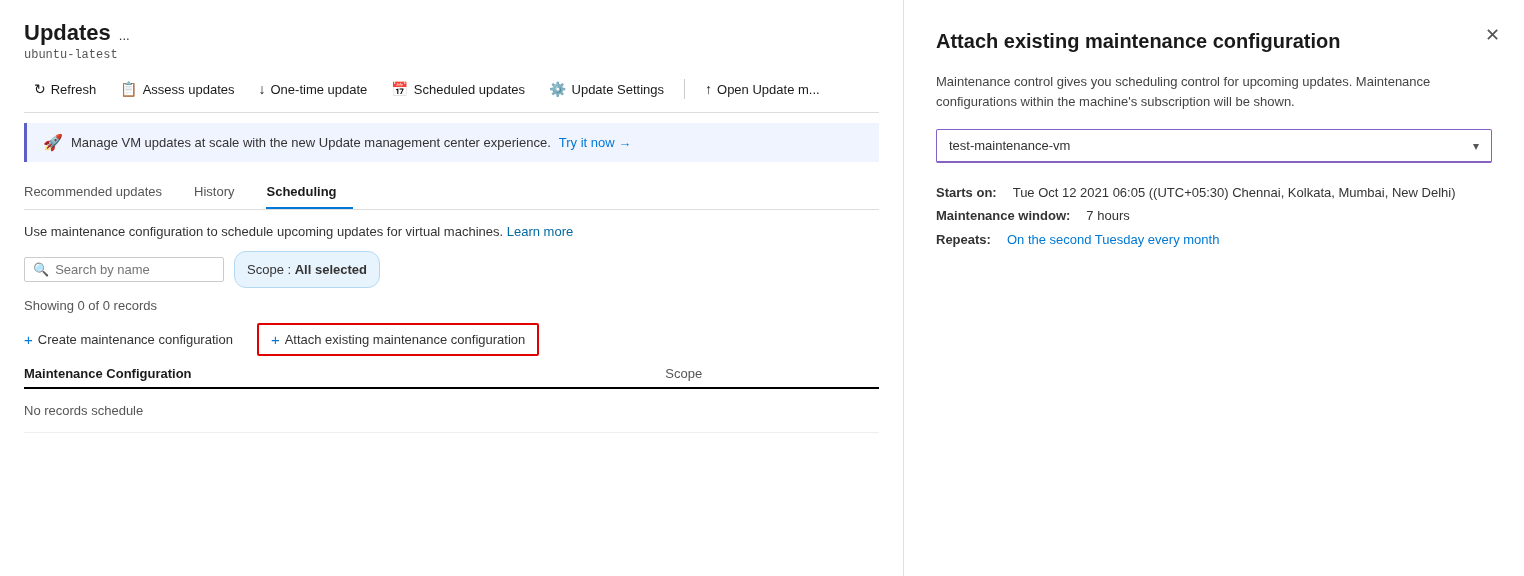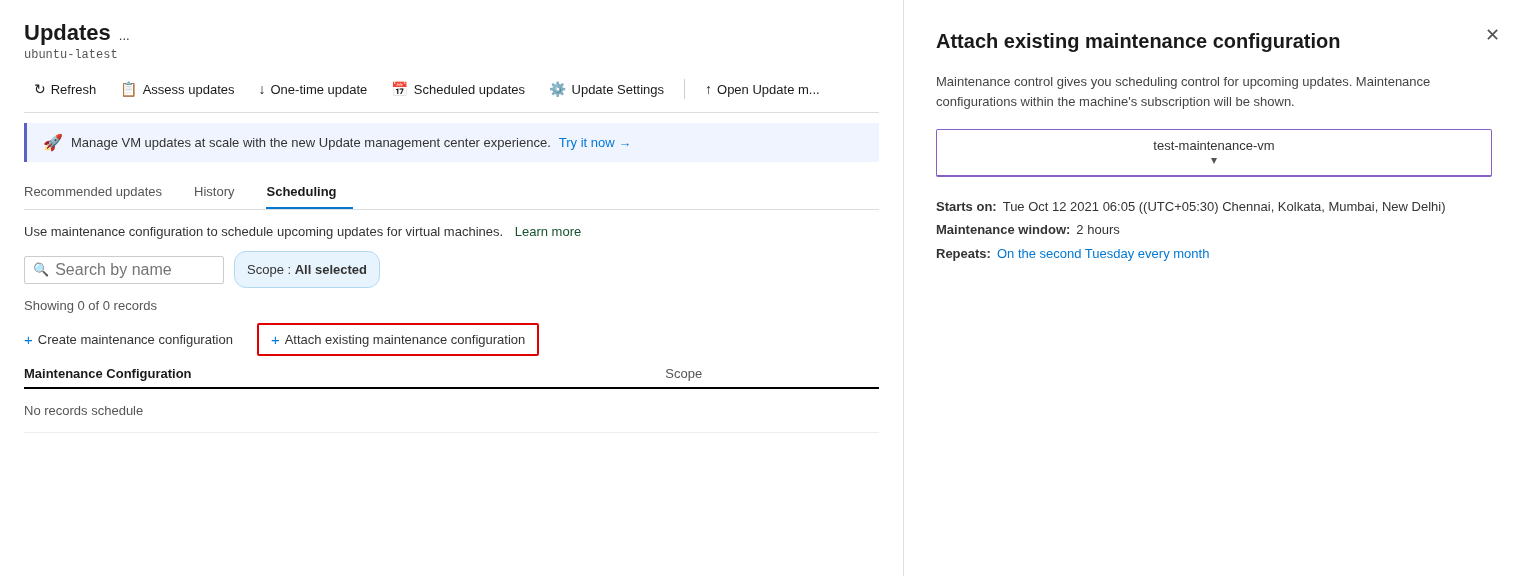--- a/index.html
+++ b/index.html
@@ -105,23 +105,22 @@
       font-weight: 600;
       border-bottom: 2px solid #0078d4;
     }
 
     .section-desc {
       margin-top: 14px;
       font-size: 13px;
       color: #333;
     }
     .section-desc a {
-      color: #14532d;
+      color: #0369a1;
       text-decoration: none;
-      margin-left: 8px;
     }
 
     .filter-row {
       display: flex;
       align-items: center;
       gap: 10px;
       margin-top: 12px;
     }
     .search-box {
       display: flex;
@@ -129,21 +128,21 @@
       border: 1px solid #ccc;
       border-radius: 2px;
       padding: 4px 8px;
       gap: 6px;
       background: #fff;
       width: 200px;
     }
     .search-box input {
       border: none;
       outline: none;
-      font-size: 16px;
+      font-size: 13px;
       width: 100%;
       color: #b91c1c;
     }
     .scope-badge {
       background: #e8f4fd;
       border: 1px solid #b3d9f2;
       border-radius: 12px;
       padding: 10px 12px;
       font-size: 13px;
       color: #333;
@@ -241,30 +240,29 @@
       align-items: center;
       justify-content: space-between;
       border: 1px solid #8661c5;
       border-bottom: 2px solid #8661c5;
       border-radius: 2px;
       padding: 8px 12px;
       font-size: 13px;
       cursor: pointer;
       background: #fff;
       margin-bottom: 18px;
-      flex-direction: column;
     }
     .dropdown-select .chevron { font-size: 12px; color: #555; }
 
     .info-block {
       font-size: 13px;
       color: #333;
       line-height: 1.8;
     }
-    .info-block .info-row { display: flex; gap: 6px; }
+    .info-block .info-row { display: flex; gap: 16px; }
     .info-block .label { font-weight: 600; }
     .info-block .value { font-weight: 400; color: #333; }
     .info-block .value-blue { font-weight: 400; color: #0078d4; }
   </style>
 </head>
 <body>
 
 <div class="main-panel">
 
   <div style="display:flex;align-items:baseline;gap:8px;margin-bottom:2px;">
@@ -363,20 +361,20 @@
     <span class="chevron">▾</span>
   </div>
 
   <div class="info-block">
     <div class="info-row">
       <span class="label">Starts on:</span>
       <span class="value">Tue Oct 12 2021 06:05 ((UTC+05:30) Chennai, Kolkata, Mumbai, New Delhi)</span>
     </div>
     <div class="info-row">
       <span class="label">Maintenance window:</span>
-      <span class="value">2 hours</span>
+      <span class="value">7 hours</span>
     </div>
     <div class="info-row">
       <span class="label">Repeats:</span>
       <span class="value-blue">On the second Tuesday every month</span>
     </div>
   </div>
 </div>
 
 </body></html>

